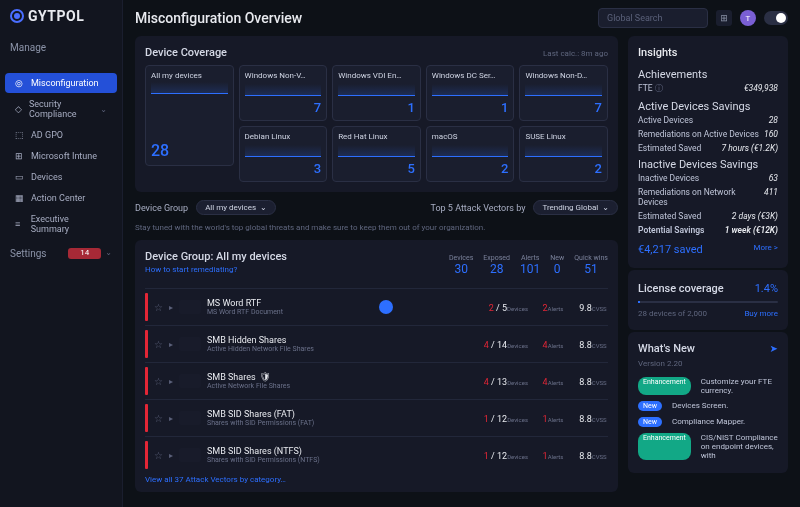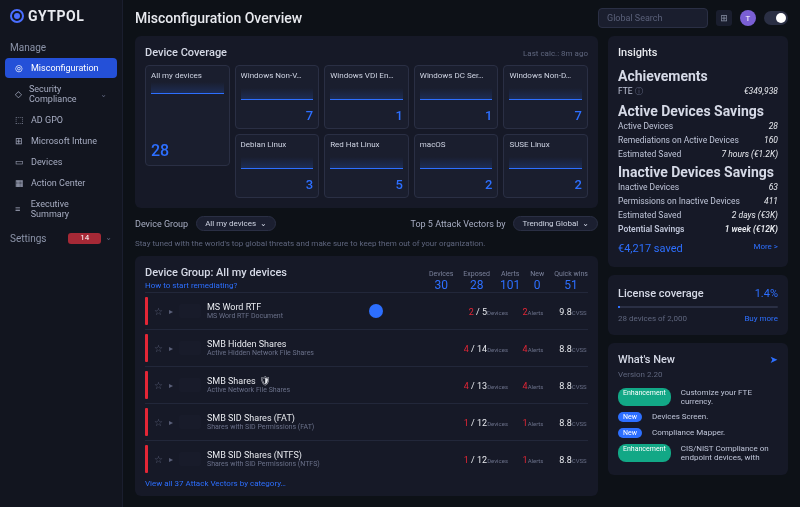--- a/index.html
+++ b/index.html
@@ -2,53 +2,53 @@
 <html><head>
 <meta charset="utf-8">
 <style>
 * { margin: 0; padding: 0; box-sizing: border-box; }
 body { font-family: -apple-system, BlinkMacSystemFont, "Segoe UI", Roboto, sans-serif; background: #0d1117; color: #e8eaef; width: 800px; height: 507px; overflow: hidden; font-size: 10px; }
 .app { display: flex; height: 507px; }
 .sidebar { width: 123px; background: #12151f; border-right: 1px solid #1a1e2e; display: flex; flex-direction: column; padding-top: 8px; }
 .logo { display: flex; align-items: center; gap: 4px; padding: 0 10px 10px; font-weight: 700; font-size: 14px; letter-spacing: 0.5px; }
 .logo-icon { width: 14px; height: 14px; border: 2px solid #4a6eff; border-radius: 50%; display: inline-flex; align-items: center; justify-content: center; }
 .logo-icon::before { content: ""; width: 6px; height: 6px; background: #4a6eff; border-radius: 50%; }
-.section-title { font-size: 10px; color: #8b93a8; padding: 8px 10px 4px; }
+.section-title { font-size: 10px; color: #8b93a8; padding: 8px 10px 19px; }
 .nav-item { display: flex; align-items: center; gap: 6px; padding: 5px 10px; font-size: 9px; color: #a7adc2; cursor: pointer; border-radius: 4px; margin: 1px 5px; }
 .nav-item.active { background: #2450d8; color: #fff; }
 .nav-icon { width: 10px; height: 10px; display: inline-block; }
 .nav-item .chev { margin-left: auto; font-size: 8px; color: #5a6079; }
 .settings-row { display: flex; padding: 8px 10px; font-size: 10px; color: #8b93a8; }
 .badge-red { background: #a62936; color: #fff; border-radius: 3px; padding: 0 12px; font-size: 8px; margin-left: auto; }
 .main { flex: 1; display: flex; flex-direction: column; }
 .topbar { display: flex; align-items: center; padding: 8px 12px; gap: 8px; }
 .topbar h1 { font-size: 14px; font-weight: 500; color: #e8eaef; }
 .search { margin-left: auto; background: #1a1e2e; border: 1px solid #2a2f44; border-radius: 4px; padding: 4px 8px; font-size: 9px; color: #5a6079; width: 110px; }
 .top-icon { width: 16px; height: 16px; background: #1a1e2e; border-radius: 3px; display: flex; align-items: center; justify-content: center; color: #8b93a8; font-size: 9px; }
 .avatar { width: 16px; height: 16px; background: #7a5fd4; border-radius: 50%; display: flex; align-items: center; justify-content: center; color: #fff; font-size: 8px; }
 .toggle { width: 24px; height: 14px; background: #2a2f44; border-radius: 7px; position: relative; }
 .toggle::after { content: ""; position: absolute; width: 10px; height: 10px; background: #fff; border-radius: 50%; top: 2px; right: 2px; }
 .content { display: flex; gap: 10px; padding: 0 12px 10px; flex: 1; overflow: hidden; }
 .col-main { flex: 1; display: flex; flex-direction: column; gap: 8px; overflow: hidden; }
-.col-right { width: 180px; display: flex; flex-direction: column; gap: 8px; overflow-y: auto; }
+.col-right { width: 160px; display: flex; flex-direction: column; gap: 2px; overflow-y: auto; }
 .panel { background: #161927; border-radius: 6px; padding: 10px; }
 .panel-title { font-size: 11px; font-weight: 500; color: #d5d9e6; }
 .subtle { font-size: 8px; color: #5f667e; }
 .dc-head { display: flex; align-items: baseline; justify-content: space-between; margin-bottom: 6px; gap: 36px; }
 .dc-grid { display: grid; grid-template-columns: repeat(5, 1fr); gap: 5px; }
-.dc-card { border: 1px solid #2a2f44; border-radius: 4px; background: #1a1e2e; padding: 5px; height: 64px; display: flex; flex-direction: column; justify-content: space-between; }
+.dc-card { border: 1px solid #2a2f44; border-radius: 4px; background: #1a1e2e; padding: 5px; height: 56px; display: flex; flex-direction: column; justify-content: space-between; }
 .dc-card.tall { grid-row: span 2; height: 101px; }
 .dc-name { font-size: 8px; color: #cfd4e3; white-space: nowrap; overflow: hidden; text-overflow: ellipsis; }
 .dc-val { font-size: 13px; color: #2d6fff; font-weight: 500; text-align: right; }
 .dc-card.tall .dc-val { text-align: left; font-size: 16px; margin-top: auto; }
 .dc-spark { height: 12px; background: linear-gradient(180deg, transparent, rgba(45,111,255,0.18)); border-bottom: 1px solid #2d6fff; margin: 2px 0; }
 .filter-row { display: flex; align-items: center; gap: 8px; font-size: 9px; color: #a7adc2; }
 .select { border: 1px solid #2a2f44; background: #1b1f30; border-radius: 10px; padding: 2px 8px; font-size: 8px; color: #cfd4e3; display: inline-flex; align-items: center; gap: 4px; }
 .vectors { padding-bottom: 8px; }
-.g-head { display: flex; align-items: baseline; margin-bottom: 0; justify-content: space-between; }
+.g-head { display: flex; align-items: baseline; margin-bottom: 12px; justify-content: space-between; }
 .g-head .stats { margin-left: auto; display: flex; gap: 10px; }
 .stat { text-align: center; }
 .stat .k { font-size: 12px; color: #2d6fff; display: block; }
 .stat .l { font-size: 7px; color: #7a819a; }
 .link { color: #2d6fff; font-size: 8px; }
 .v-row { display: flex; align-items: center; gap: 6px; padding: 4px 0; border-top: 1px solid #22273a; }
 .sev { width: 3px; height: 28px; background: #e32636; border-radius: 1px; }
 .star { color: #5a6079; font-size: 10px; }
 .arrow { color: #5a6079; font-size: 8px; }
 .v-icon { width: 22px; height: 14px; background: #1a1e2e; display: block; border-radius: 2px; opacity: .5; }
@@ -57,21 +57,21 @@
 .v-info .sb { font-size: 7px; color: #6a7089; }
 .compass { margin-left: auto; width: 14px; height: 14px; border-radius: 50%; background: #2d6fff; }
 .v-metrics { margin-left: auto; display: flex; gap: 10px; align-items: center; }
 .vm { text-align: center; min-width: 30px; }
 .vm .n { font-size: 9px; color: #e8eaef; }
 .vm .n .r { color: #e32636; }
 .vm .l { font-size: 6px; color: #6a7089; }
 .kv-row { display: flex; justify-content: space-between; font-size: 8.5px; color: #bfc5d8; padding: 2px 0; }
 .kv-row .v { color: #e8eaef; font-style: italic; }
 .ins-title { font-size: 11px; font-weight: 500; margin-bottom: 6px; }
-.sub-head { font-size: 14px; font-weight: 700; color: #d5d9e6; padding-top: 3px; }
+.sub-head { font-size: 11px; font-weight: 400; color: #d5d9e6; padding-top: 3px; }
 .big-blue { color: #2d6fff; font-size: 11px; }
 .whatsnew .tag { display: inline-block; font-size: 7px; padding: 1px 5px; border-radius: 8px; margin-right: 4px; }
 .tag-teal { background: #12a886; color: #fff; }
 .tag-blue { background: #2d6fff; color: #fff; }
 .wn-item { display: flex; gap: 6px; padding: 3px 0; font-size: 8px; color: #bfc5d8; }
 .wn-wrap { position: relative; padding-left: 0; }
 .rocket { margin-left: auto; color: #2d6fff; font-size: 10px; }
 </style>
 </head>
 <body>
@@ -320,21 +320,21 @@
                 <span class="v">7 hours (€1.2K)</span>
               </div>
             </div>
           <div class="sub-head">Inactive Devices Savings</div>
           <div id="inactive-rows">
               <div class="kv-row">
                 <span>Inactive Devices</span>
                 <span class="v">63</span>
               </div>
               <div class="kv-row">
-                <span>Permissions on Inactive Devices</span>
+                <span>Remediations on Network Devices</span>
                 <span class="v">411</span>
               </div>
               <div class="kv-row">
                 <span>Estimated Saved</span>
                 <span class="v">2 days (€3K)</span>
               </div>
             </div>
           <div class="kv-row" style="font-weight:600">
             <span>Potential Savings</span>
             <span class="v">1 week (€12K)</span>

